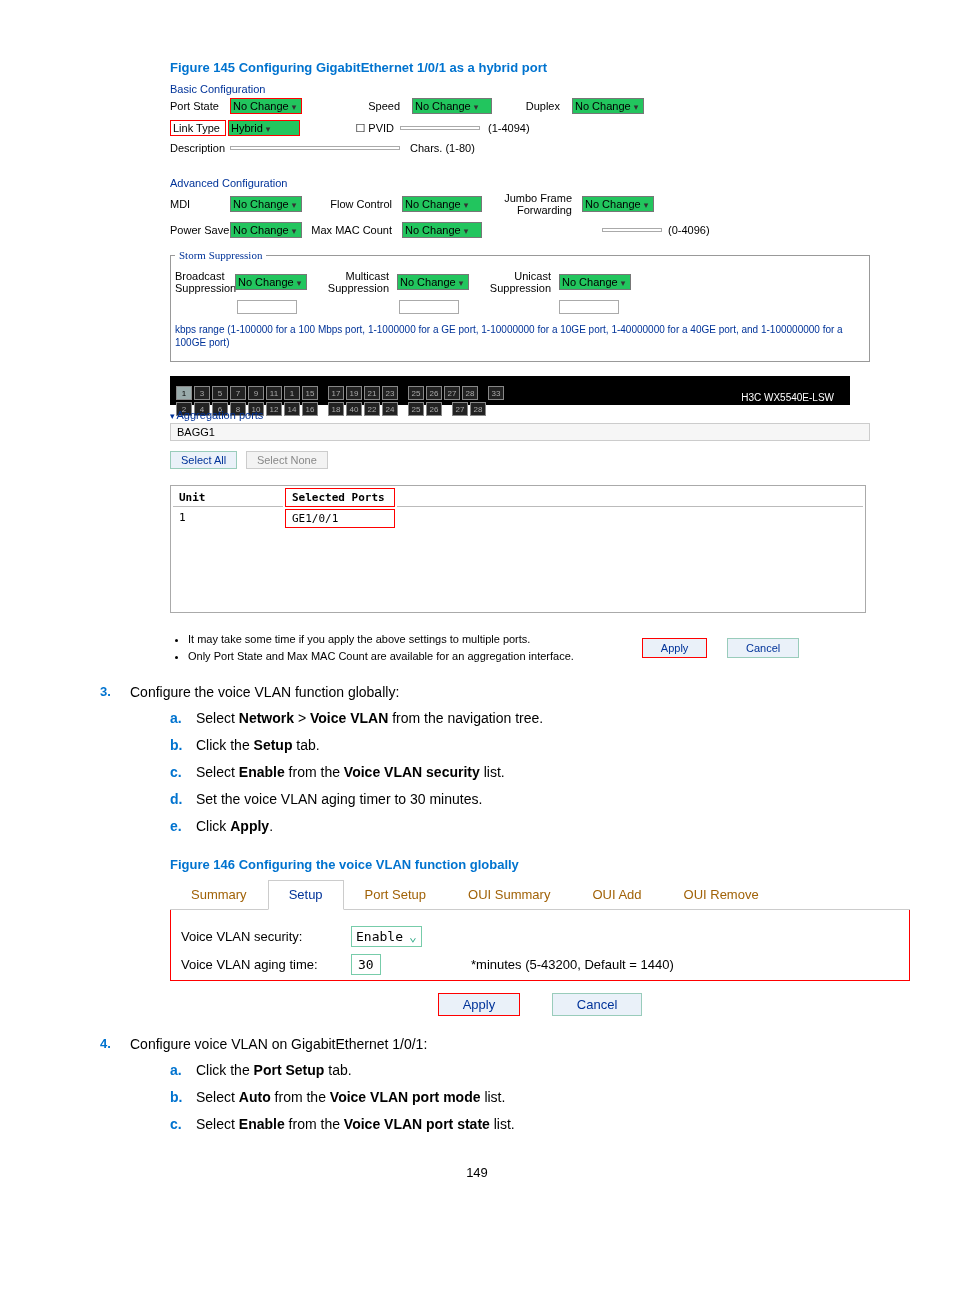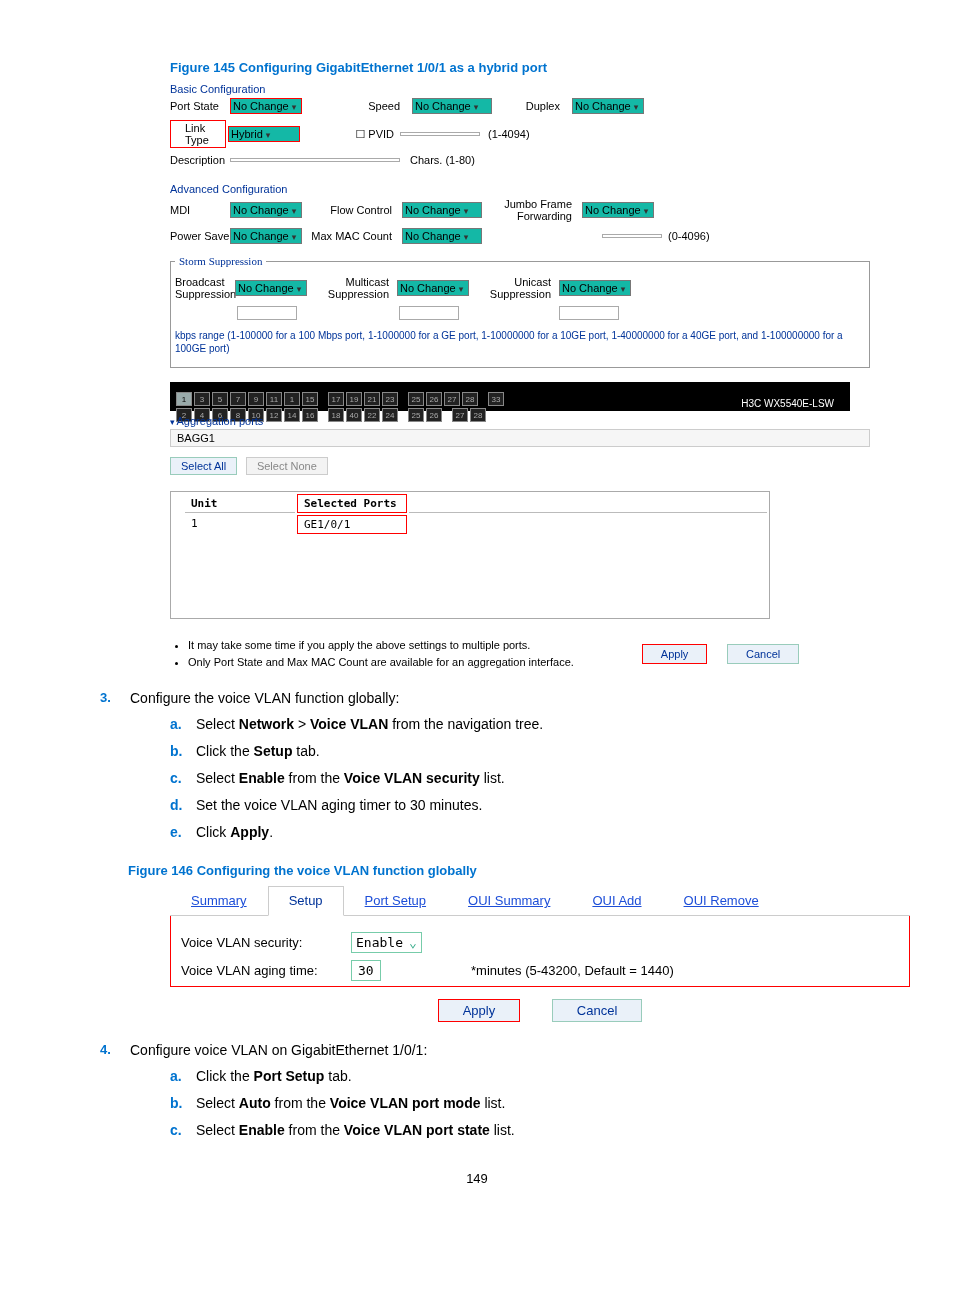--- a/index.html
+++ b/index.html
@@ -4,58 +4,58 @@
 <style>
   * { box-sizing: border-box; margin: 0; padding: 0; }
   body { font-family: Arial, sans-serif; background: #fff; font-size: 13px; color: #000; width: 954px; padding: 40px 60px 40px 60px; }
   .figure-title { color: #0073cf; font-weight: bold; font-size: 13px; margin: 20px 0 8px 110px; }
   .figure-title.ft2 { margin-left: 50px; }
   .fig145 { margin-left: 110px; width: 700px; }
   .section-hdr { font-size: 11px; font-family: Verdana, sans-serif; }
   .section-hdr.blue { color: #003399; }
   .config-row { display: flex; align-items: center; font-size: 11px; font-family: Verdana, sans-serif; padding: 3px 0; }
   .config-row .lbl { display: inline-block; }
-  .sel { border: 1px solid #777; background: #14b8a6; font-size: 11px; padding: 1px 2px; }
+  .sel { border: 1px solid #777; background: #22c55e; font-size: 11px; padding: 1px 2px; }
   .sel.arrow::after { content: "▾"; margin-left: 3px; font-size: 9px; color: #333; }
   .redbox { border: 1px solid red; }
   .txtin { border: 1px solid #aaa; background: #fff; display: inline-block; padding: 1px 3px; font-size: 11px; }
   .fieldset { border: 1px solid #999; margin-top: 8px; padding: 6px 4px; }
   .fieldset legend { font-size: 11px; color: #003399; padding: 0 4px; font-family: Liberation Serif, serif; }
   .tiny-note { font-size: 10px; color: #003399; margin: 6px 0; line-height: 1.3; }
   .port-panel { background: #000; color: #fff; width: 680px; padding: 10px 6px 2px 6px; margin-top: 14px; }
   .port-row { display: flex; gap: 2px; }
   .port-cell { width: 16px; height: 14px; border: 1px solid #888; background: #222; font-size: 8px; color: #aaa; display: inline-flex; justify-content: center; align-items: center; }
   .port-cell.sel-p { background: #9AA; color: #000; }
   .brand { text-align: right; font-size: 10px; color: #fff; margin-top: -24px; padding-right: 10px; }
   .agg-hdr { font-size: 11px; color: #003399; margin-top: 4px; cursor: pointer; }
   .agg-hdr::before { content: "▾"; font-size: 9px; margin-right: 2px; }
   .agg-row { background: #f6f6f6; border: 1px solid #ccc; padding: 2px 6px; font-size: 11px; margin-top: 2px; }
   .btn-sm { display: inline-block; font-size: 11px; color: #003399; background: #eaf1f9; border: 1px solid #9cb; padding: 2px 10px; margin: 10px 5px 10px 0; }
   .btn-sm.gray { color: #888; border-color: #ccc; background: #f3f3f3; }
-  .sel-table { border: 1px solid #aaa; width: 600px; margin-top: 6px; padding-left: 12px; }
+  .sel-table { border: 1px solid #aaa; width: 696px; margin-top: 6px; }
   .sel-table th { font-family: monospace; font-size: 11px; text-align: left; padding: 2px 6px; border-bottom: 1px solid #bbb; }
   .sel-table th.redth, .sel-table td.redtd { border: 1px solid red; }
   .sel-table td { font-family: monospace; font-size: 11px; padding: 2px 6px; vertical-align: top; }
   .sel-table .spacer td { height: 80px; border: none; }
   .notes { font-size: 11px; margin-top: 20px; }
   .notes li { list-style: disc; margin-left: 18px; line-height: 1.5; }
   .act-btns { display: inline-block; margin-left: 60px; }
   .act-btn { display: inline-block; font-size: 11px; color: #003399; background: #eaf1f9; border: 1px solid #9cb; padding: 3px 18px; margin: 0 8px; }
   .act-btn.apply { border: 1px solid red; }
   .step-row { display: flex; margin: 20px 0 6px 40px; }
   .step-num { color: #0073cf; font-weight: bold; width: 30px; flex-shrink: 0; }
   .step-txt { font-size: 14px; }
   .sub-list { margin-left: 110px; margin-top: 8px; }
   .sub-item { display: flex; margin: 6px 0; font-size: 14px; line-height: 1.5; }
   .sub-letter { color: #0073cf; font-weight: bold; width: 26px; flex-shrink: 0; }
   .fig146 { margin-left: 50px; margin-top: 8px; width: 740px; }
   .tabs { display: flex; border-bottom: 1px solid #ccc; }
   .tab { padding: 6px 20px; font-size: 13px; color: #666; border: 1px solid transparent; }
   .tab.on { border: 1px solid #ccc; border-bottom-color: #fff; background: #fff; color: #003399; margin-bottom: -1px; }
-  .tab.link { color: #1d4ed8; text-decoration: underline; }
+  .tab.link { color: #a16207; }
   .form146 { padding: 16px 10px 8px 10px; border: 1px solid red; border-top: none; display: grid; grid-template-columns: 170px 120px 350px; row-gap: 10px; align-items: center; }
   .form-lbl { font-size: 13px; }
   .asterisk { color: red; }
   .sel146 { border: 1px solid #7ca; background: #fff; font-family: monospace; font-size: 13px; padding: 2px 4px; display: inline-flex; align-items: center; }
   .sel146 .dd { color: #3a8; margin-left: 6px; }
   .in146 { border: 1px solid #7ca; background: #fff; font-family: monospace; font-size: 13px; padding: 2px 6px; width: 90px; }
   .required-note { font-size: 13px; margin: 6px 0 0 10px; }
   .act146 { text-align: center; margin: 12px 0; }
   .btn146 { display: inline-block; font-size: 13px; color: #003399; background: #eaf1f9; border: 1px solid #9cb; padding: 3px 24px; margin: 0 14px; }
   .btn146.apply { border: 1px solid red; }
@@ -72,34 +72,34 @@
   <div class="config-row">
     <span class="lbl" style="width:60px">Port State</span>
     <span class="sel arrow redbox" style="width:72px">No Change</span>
     <span class="lbl" style="width:110px;text-align:right;padding-right:12px">Speed</span>
     <span class="sel arrow" style="width:80px">No Change</span>
     <span class="lbl" style="width:80px;text-align:right;padding-right:12px">Duplex</span>
     <span class="sel arrow" style="width:72px">No Change</span>
   </div>
 
   <div class="config-row">
-    <span class="lbl redbox" style="width:56px;padding:1px 14px">Link Type</span>
+    <span class="lbl redbox" style="width:56px;padding:1px 2px">Link Type</span>
     <span class="sel arrow redbox" style="width:72px;margin-left:2px">Hybrid</span>
     <span style="width:100px;text-align:right;padding-right:6px">☐ <span>PVID</span></span>
     <span class="txtin" style="width:80px"></span>
     <span class="lbl" style="margin-left:8px">(1-4094)</span>
   </div>
 
   <div class="config-row">
     <span class="lbl" style="width:60px">Description</span>
     <span class="txtin" style="width:170px"></span>
     <span class="lbl" style="margin-left:10px">Chars. (1-80)</span>
   </div>
 
-  <div class="section-hdr blue" style="margin-top:14px">Advanced Configuration</div>
+  <div class="section-hdr blue" style="margin-top:20px">Advanced Configuration</div>
 
   <div class="config-row">
     <span class="lbl" style="width:60px">MDI</span>
     <span class="sel arrow" style="width:72px">No Change</span>
     <span class="lbl" style="width:100px;text-align:right;padding-right:10px;line-height:1.1">Flow Control</span>
     <span class="sel arrow" style="width:80px">No Change</span>
     <span class="lbl" style="width:100px;text-align:right;padding-right:10px;line-height:1.1">Jumbo Frame Forwarding</span>
     <span class="sel arrow" style="width:72px">No Change</span>
   </div>
 
@@ -237,21 +237,21 @@
   <div class="sub-item">
       <span class="sub-letter">d.</span>
       <span>Set the voice VLAN aging timer to 30 minutes.</span>
     </div>
   <div class="sub-item">
       <span class="sub-letter">e.</span>
       <span><span>Click </span><b>Apply</b><span>.</span></span>
     </div>
 </div>
 
-<div class="figure-title ft2" style="margin-left:68px">Figure 146 Configuring the voice VLAN function globally</div>
+<div class="figure-title ft2" style="margin-left:110px">Figure 146 Configuring the voice VLAN function globally</div>
 <div class="fig146" style="margin-left:110px">
   <div class="tabs">
     <div class="tab link">Summary</div>
     <div class="tab on">Setup</div>
     <div class="tab link">Port Setup</div>
     <div class="tab link">OUI Summary</div>
     <div class="tab link">OUI Add</div>
     <div class="tab link">OUI Remove</div>
   </div>
   <div class="form146">

